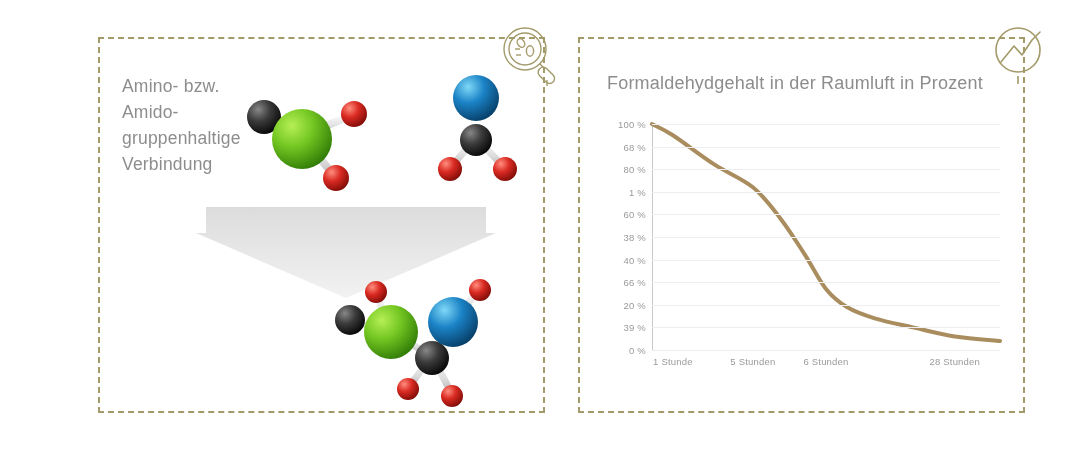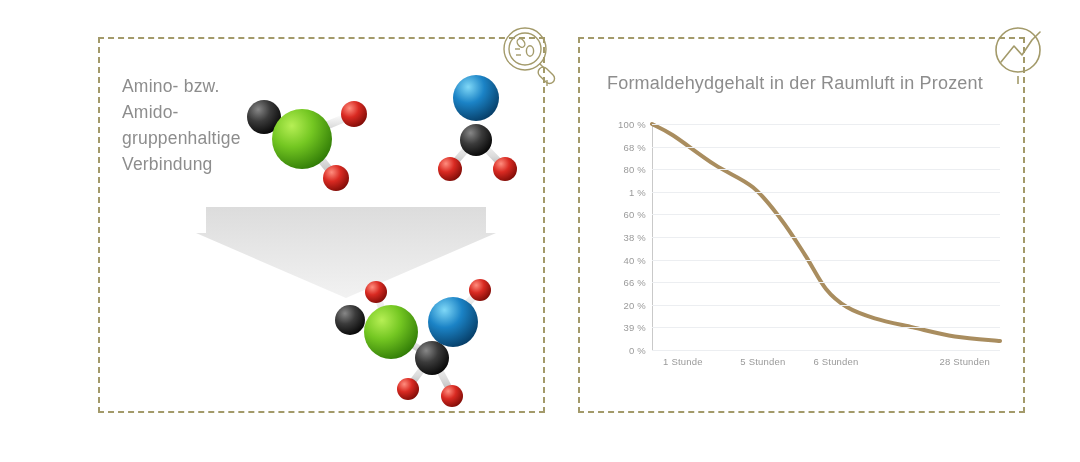--- a/index.html
+++ b/index.html
@@ -59,21 +59,21 @@
     font-size:9.5px;color:#9a9a9a;transform:translateY(-50%);
     letter-spacing:.2px;
   }
   #y-axis-labels{position:absolute;left:0;top:0;width:46px;height:226px;}
   #plot{
     position:absolute;left:52px;top:0;width:348px;height:226px;
   }
   .gridline{position:absolute;left:0;width:100%;height:1px;background:#eceef1;}
   #axis-y-line{position:absolute;left:0;top:0;width:1px;height:100%;background:#c9c9c9;}
   #curve-svg{position:absolute;left:0;top:0;width:100%;height:100%;overflow:visible;}
-  #x-axis-labels{position:absolute;left:52px;top:232px;width:348px;height:20px;margin-left:10px;}
+  #x-axis-labels{position:absolute;left:52px;top:232px;width:348px;height:20px;}
   .xtick{
     position:absolute;font-size:9.5px;color:#9a9a9a;
     transform:translateX(-50%);white-space:nowrap;letter-spacing:.2px;
   }
 </style>
 </head>
 <body>
 
 <div class="stage">
 

